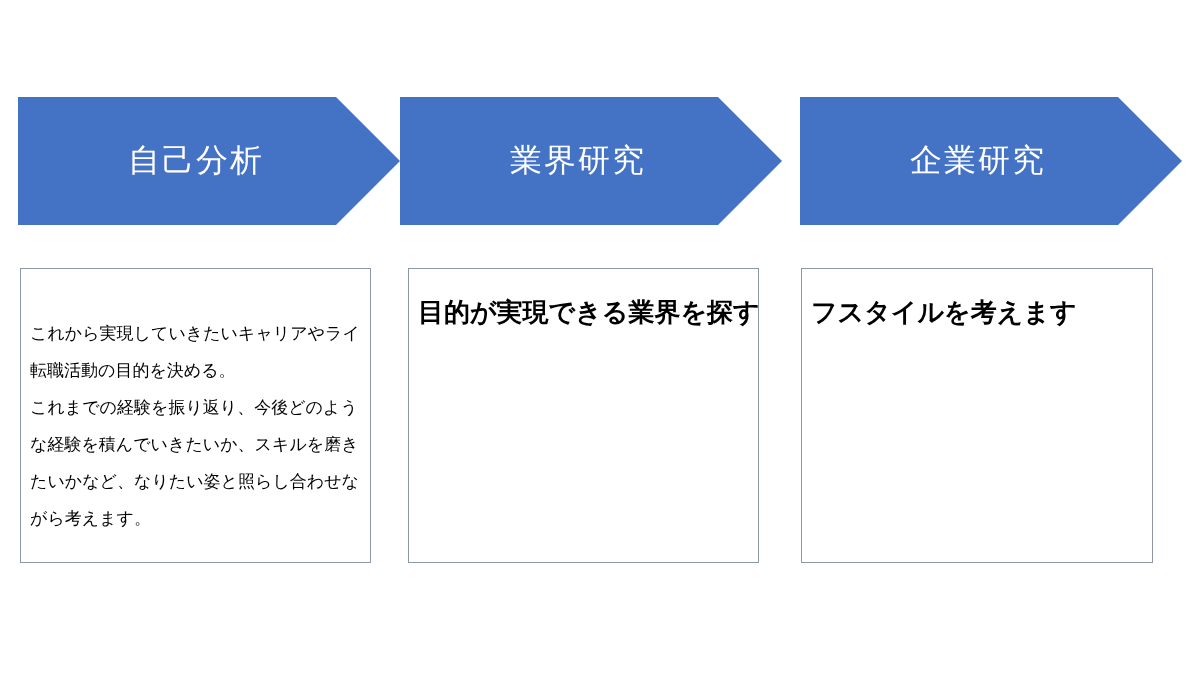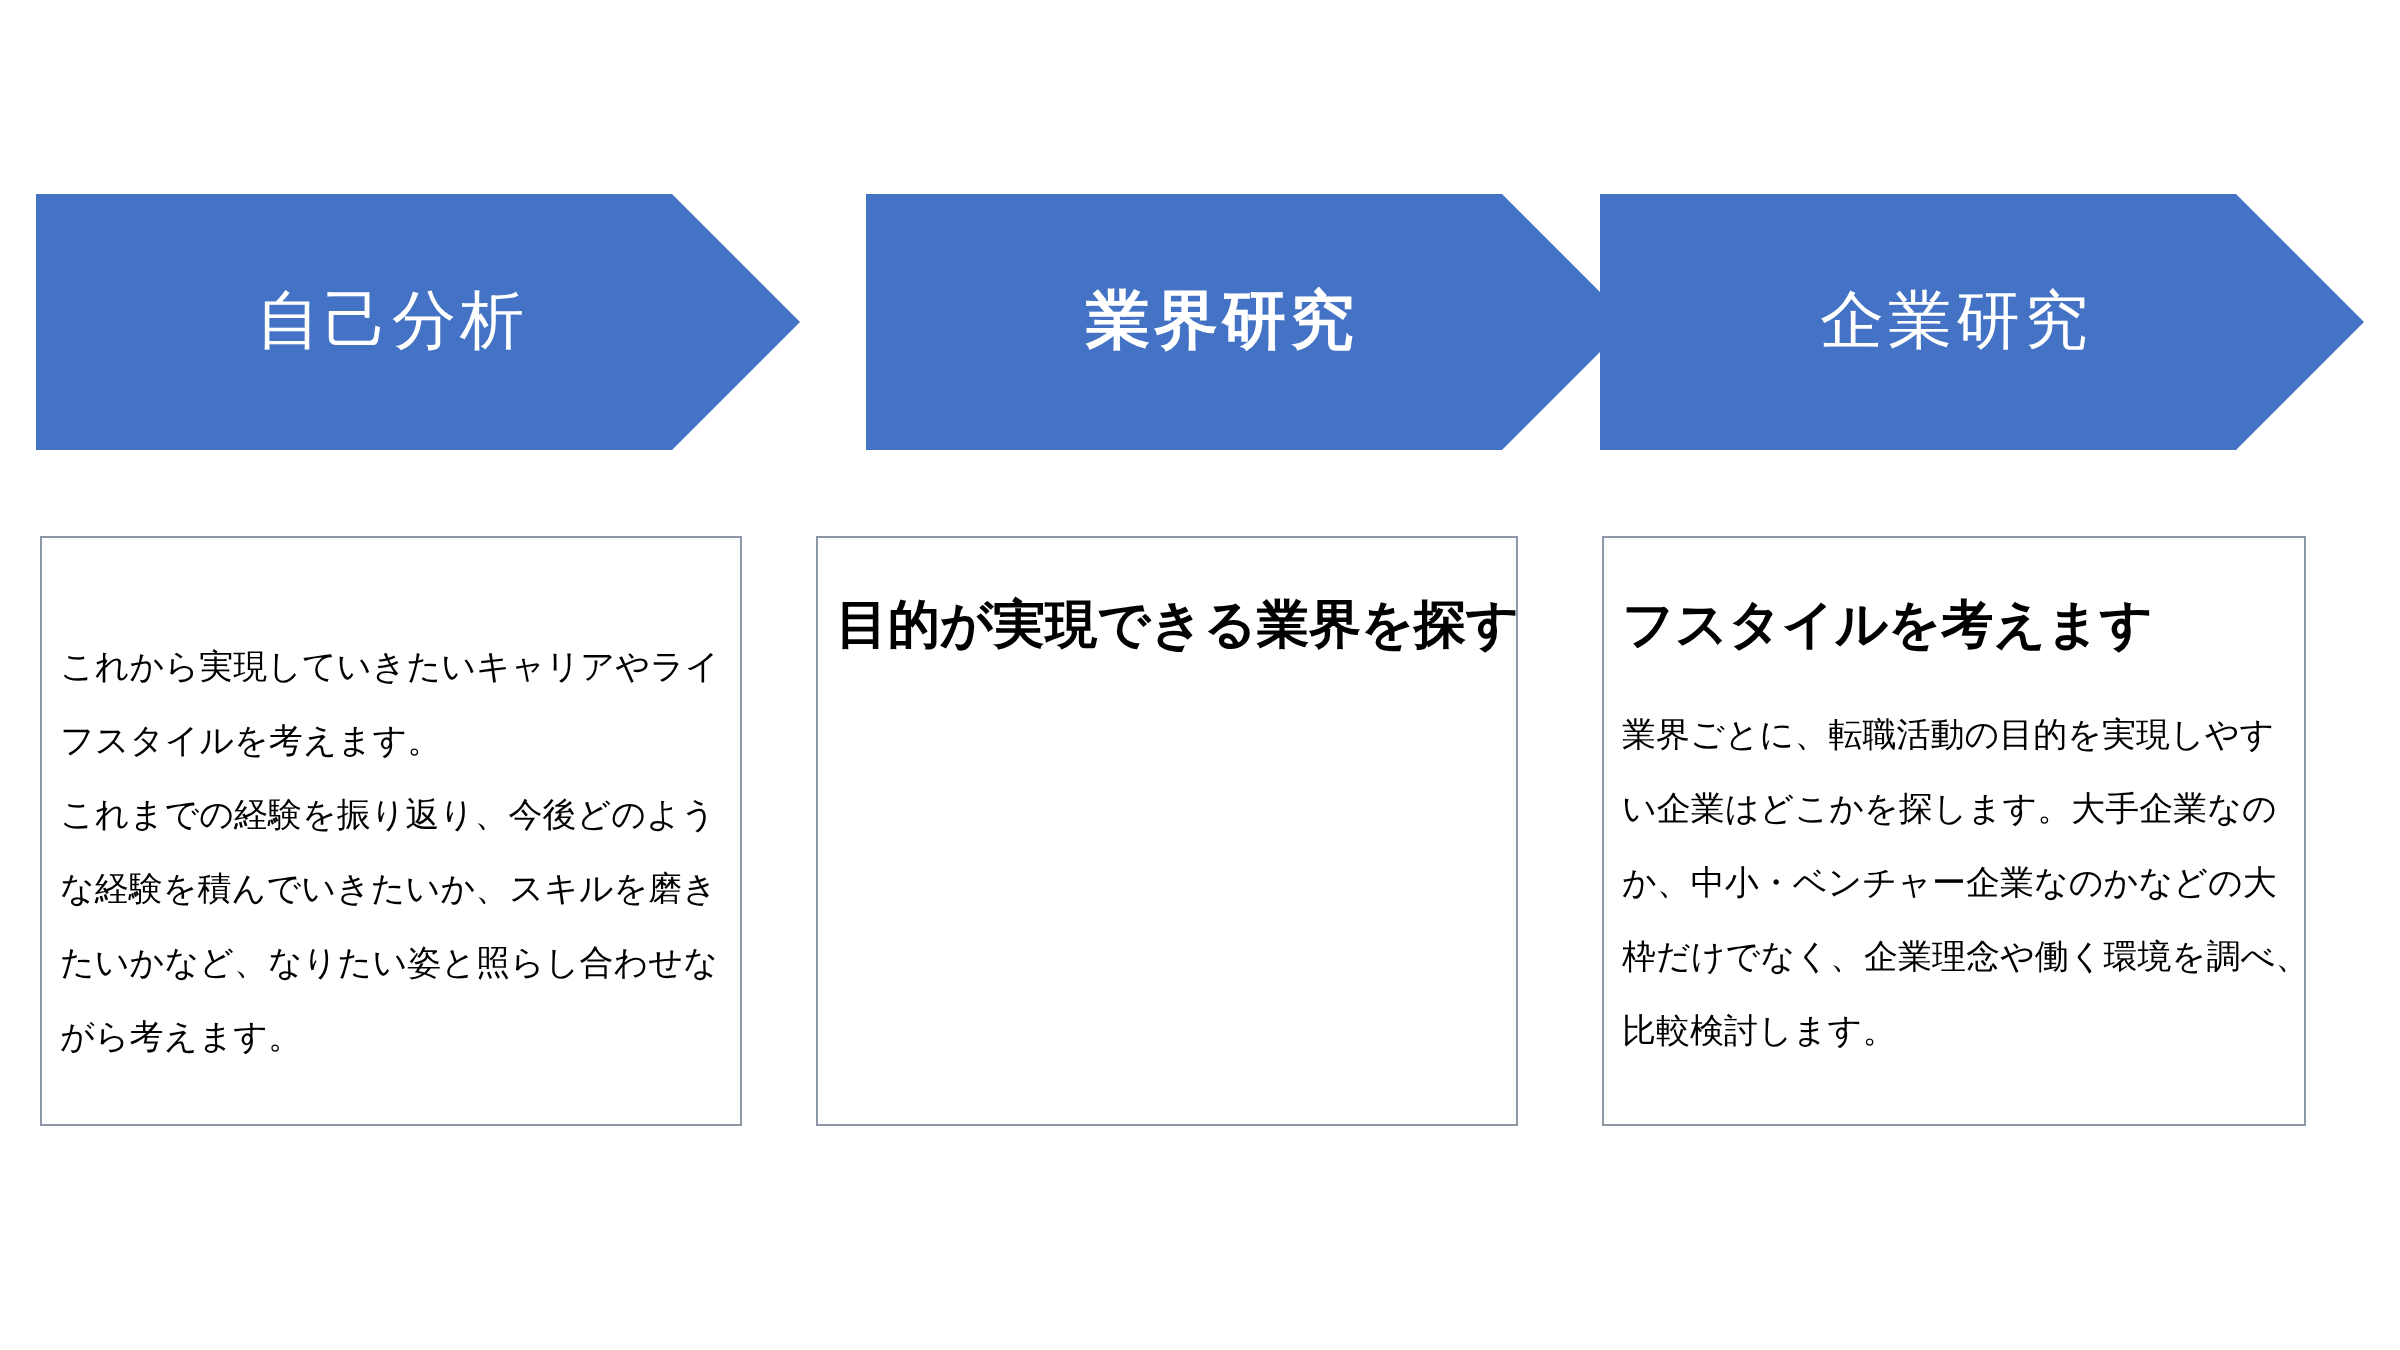--- a/index.html
+++ b/index.html
@@ -25,21 +25,21 @@
   .arrow{
     position:absolute;
     top:97px;
     width:382px;height:128px;
     background:var(--arrow-fill);
     clip-path:polygon(0 0, calc(100% - 64px) 0, 100% 50%, calc(100% - 64px) 100%, 0 100%);
     display:flex;align-items:center;justify-content:center;
     padding-right:26px;
   }
   .arrow-1{left:18px;}
-  .arrow-2{left:433px;font-weight:bold;}
+  .arrow-2{left:400px;}
   .arrow-3{left:800px;text-align:center;}
   .arrow-label{
     font-size:32px;
     letter-spacing:2px;
     color:var(--arrow-label);
   }
   .box{
     position:absolute;
     top:268px;
     height:295px;
@@ -76,31 +76,26 @@
   </div>
   <div class="arrow arrow-2">
     <span class="arrow-label">業界研究</span>
   </div>
   <div class="arrow arrow-3">
     <span class="arrow-label">企業研究</span>
   </div>
 
   <div class="box box-1">
     <div class="box-body">これから実現していきたいキャリアやライ
-フスタイルを考えます。
+転職活動の目的を決める。
 これまでの経験を振り返り、今後どのよう
 な経験を積んでいきたいか、スキルを磨き
 たいかなど、なりたい姿と照らし合わせな
 がら考えます。</div>
   </div>
   <div class="box box-2">
     <div class="box-title">目的が実現できる業界を探す</div>
   </div>
   <div class="box box-3">
     <div class="box-title">フスタイルを考えます</div>
-    <div class="box-body">業界ごとに、転職活動の目的を実現しやす
-い企業はどこかを探します。大手企業なの
-か、中小・ベンチャー企業なのかなどの大
-枠だけでなく、企業理念や働く環境を調べ、
-比較検討します。</div>
   </div>
 
 </div>
 
 </body></html>

